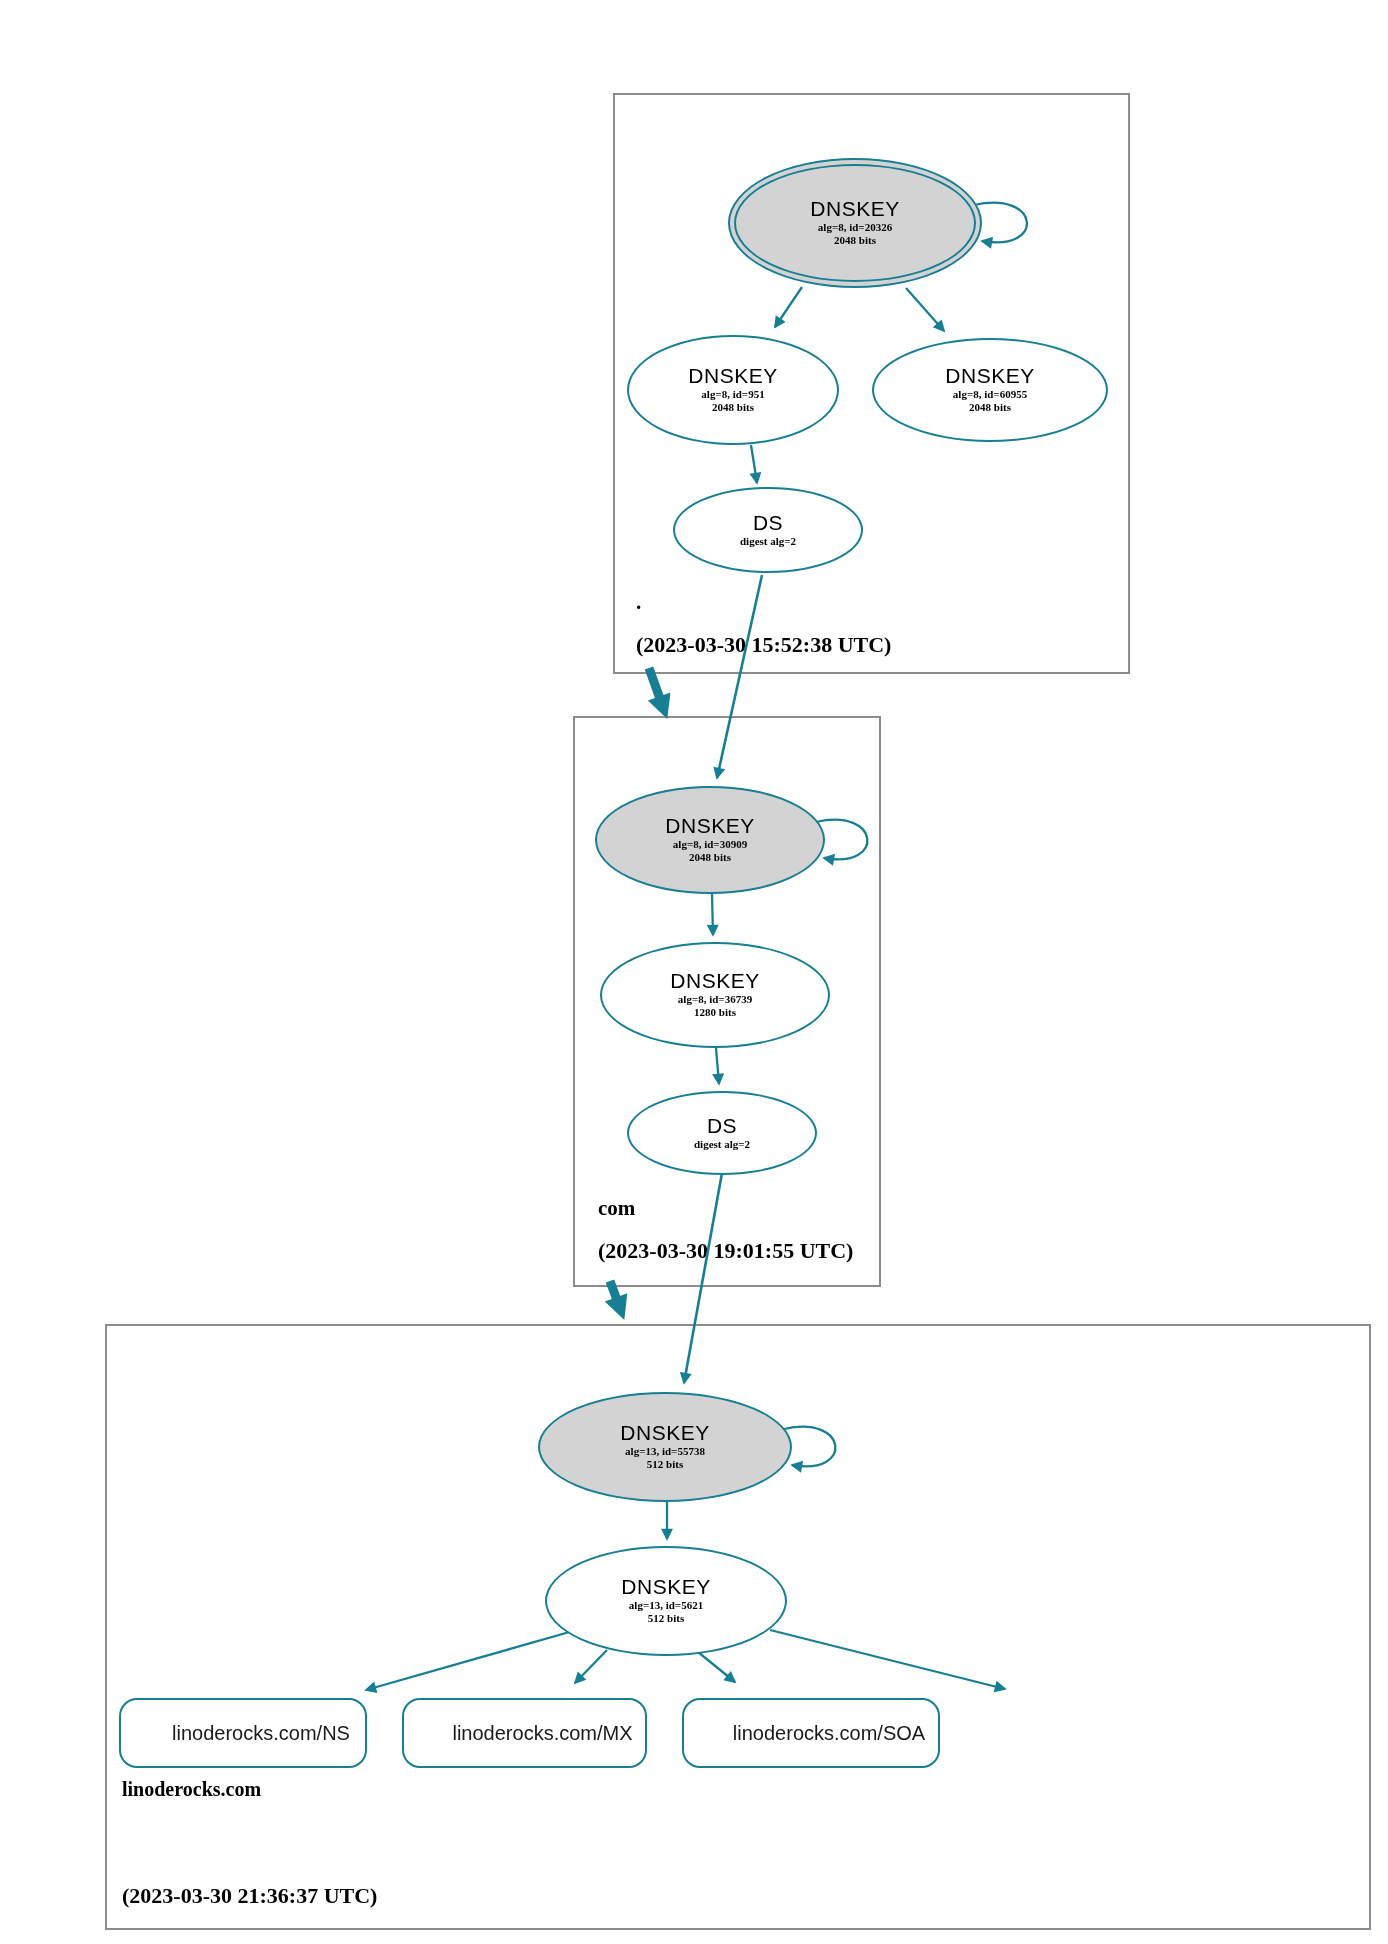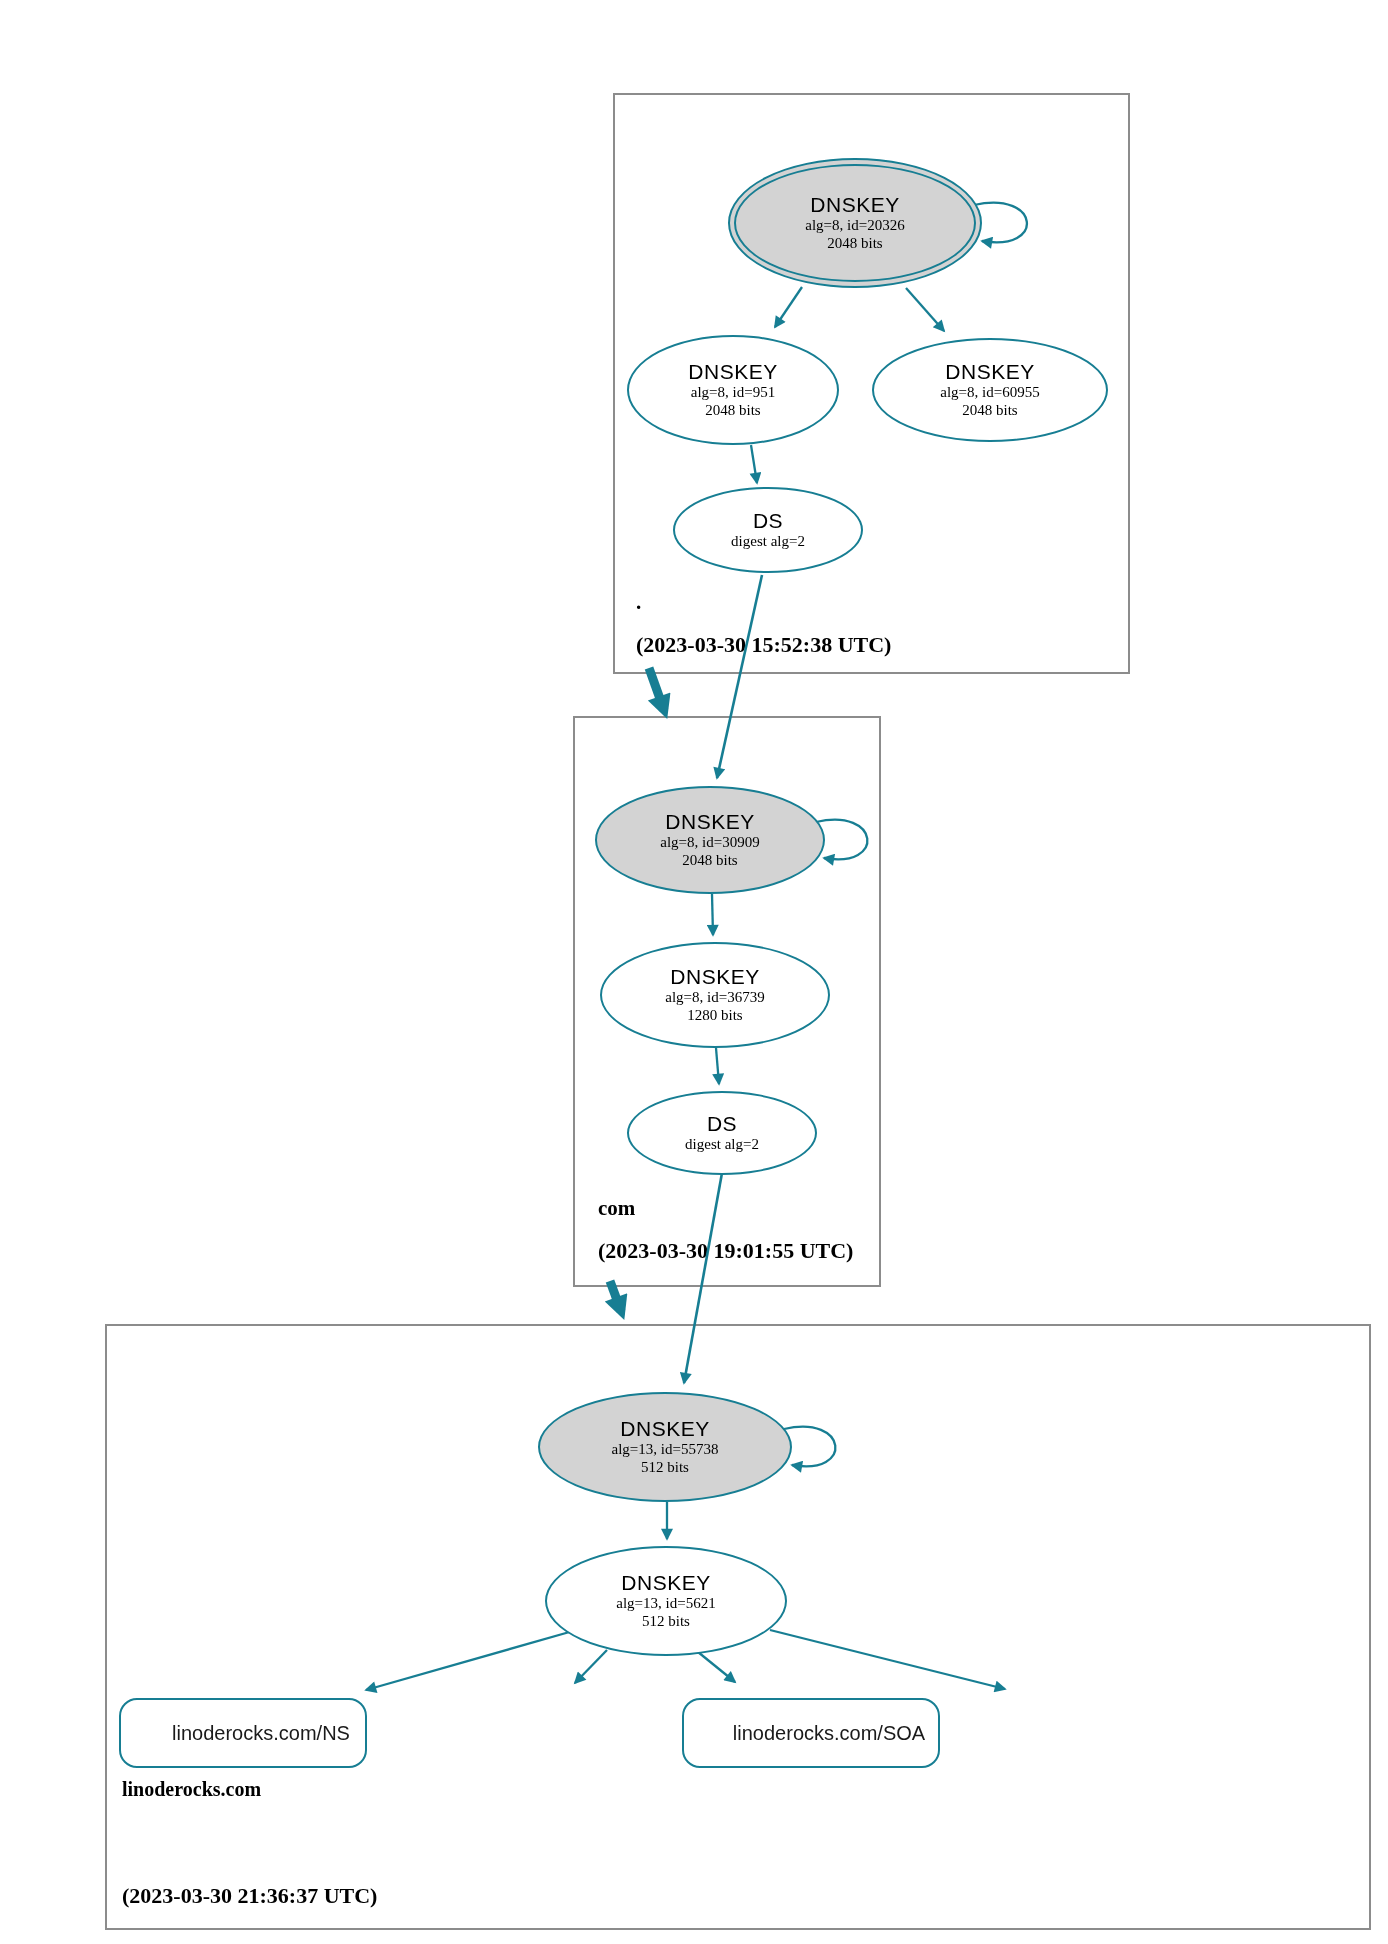--- a/index.html
+++ b/index.html
@@ -22,21 +22,21 @@
   .node{position:absolute;border:2.6px solid var(--edge);border-radius:50%;
         background:var(--node_fill);display:flex;flex-direction:column;align-items:center;
         justify-content:center;text-align:center;z-index:4;box-sizing:border-box;}
   .node.ksk{background:var(--ksk_fill);}
   .node.double{padding:4px;background:var(--ksk_fill);}
   .node.double .inner{width:100%;height:100%;border:2.6px solid var(--edge);border-radius:50%;
         background:var(--ksk_fill);display:flex;flex-direction:column;align-items:center;
         justify-content:center;text-align:center;box-sizing:border-box;}
   .node .title{font-family:"Liberation Sans",sans-serif;font-size:21px;color:var(--text);
         line-height:1.08;letter-spacing:0.5px;}
-  .node .detail{font-family:"Liberation Serif",serif;font-weight:400;font-size:15px;
+  .node .detail{font-family:"Liberation Serif",serif;font-weight:700;font-size:11px;
         color:var(--text);line-height:1.2;}
   .rrset{position:absolute;top:1698px;height:70px;border:2.6px solid var(--edge);
         border-radius:18px;background:#ffffff;display:flex;align-items:center;
         justify-content:center;z-index:4;box-sizing:border-box;
         font-family:"Liberation Sans",sans-serif;font-size:20px;color:#1a1a1a;padding-left:36px;}
   .zlabel{position:absolute;font-family:"Liberation Serif",serif;font-weight:700;
         font-size:21px;color:var(--text);z-index:2;}
   .zts{position:absolute;font-family:"Liberation Serif",serif;font-weight:700;
         font-size:22px;color:var(--text);z-index:2;}
 </style>
@@ -134,18 +134,19 @@
     <span class="detail">512 bits</span>
   </div>
 
   <div class="node" style="left:545px;top:1546px;width:242px;height:110px;">
     <span class="title">DNSKEY</span>
     <span class="detail">alg=13, id=5621</span>
     <span class="detail">512 bits</span>
   </div>
 
   <div class="rrset" style="left:119px;width:248px;">linoderocks.com/NS</div>
+  <div class="rrset" style="left:402px;width:245px;">linoderocks.com/MX</div>
   <div class="rrset" style="left:682px;width:258px;">linoderocks.com/SOA</div>
 
   <div class="zlabel" style="left:122px;top:1778px;font-size:20px;">linoderocks.com</div>
   <div class="zts" style="left:122px;top:1883px;">(2023-03-30 21:36:37 UTC)</div>
 
 </div>
 
 </body></html>

